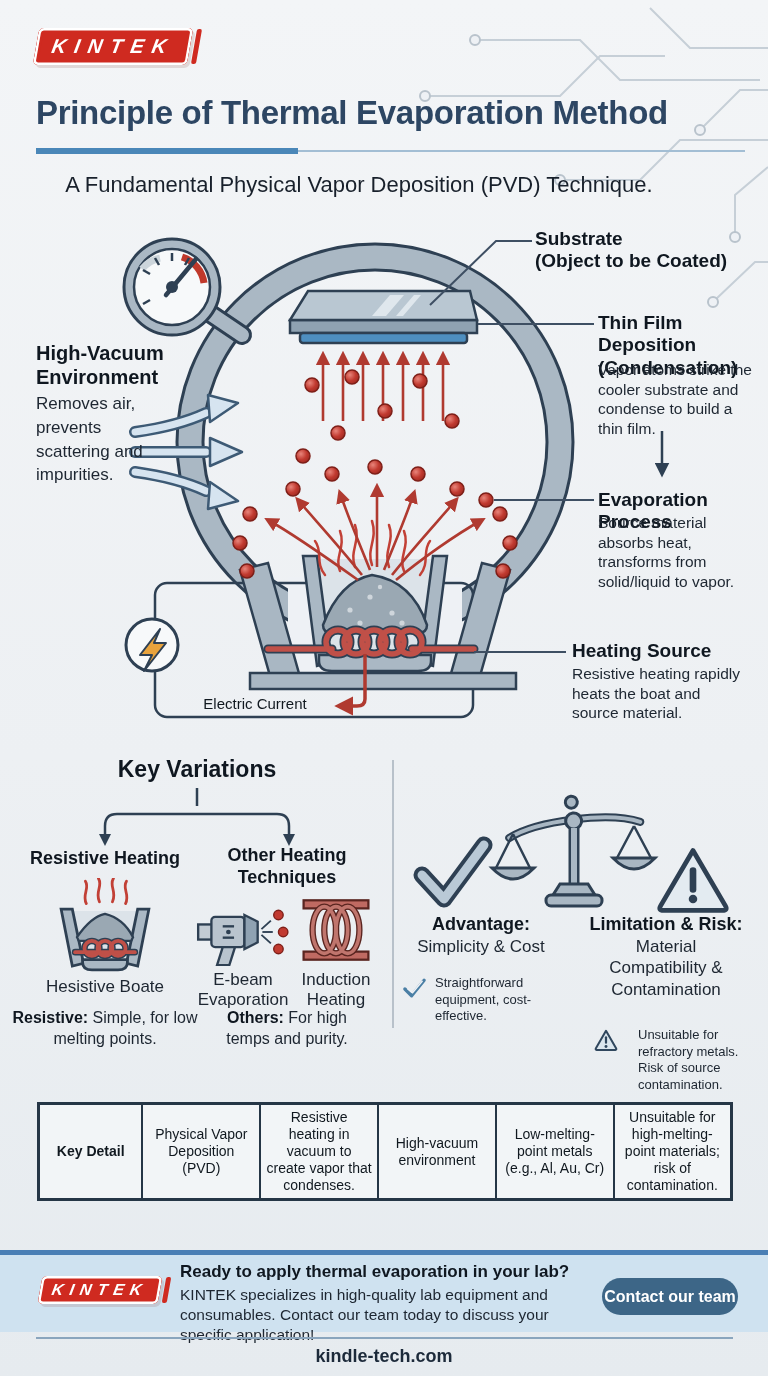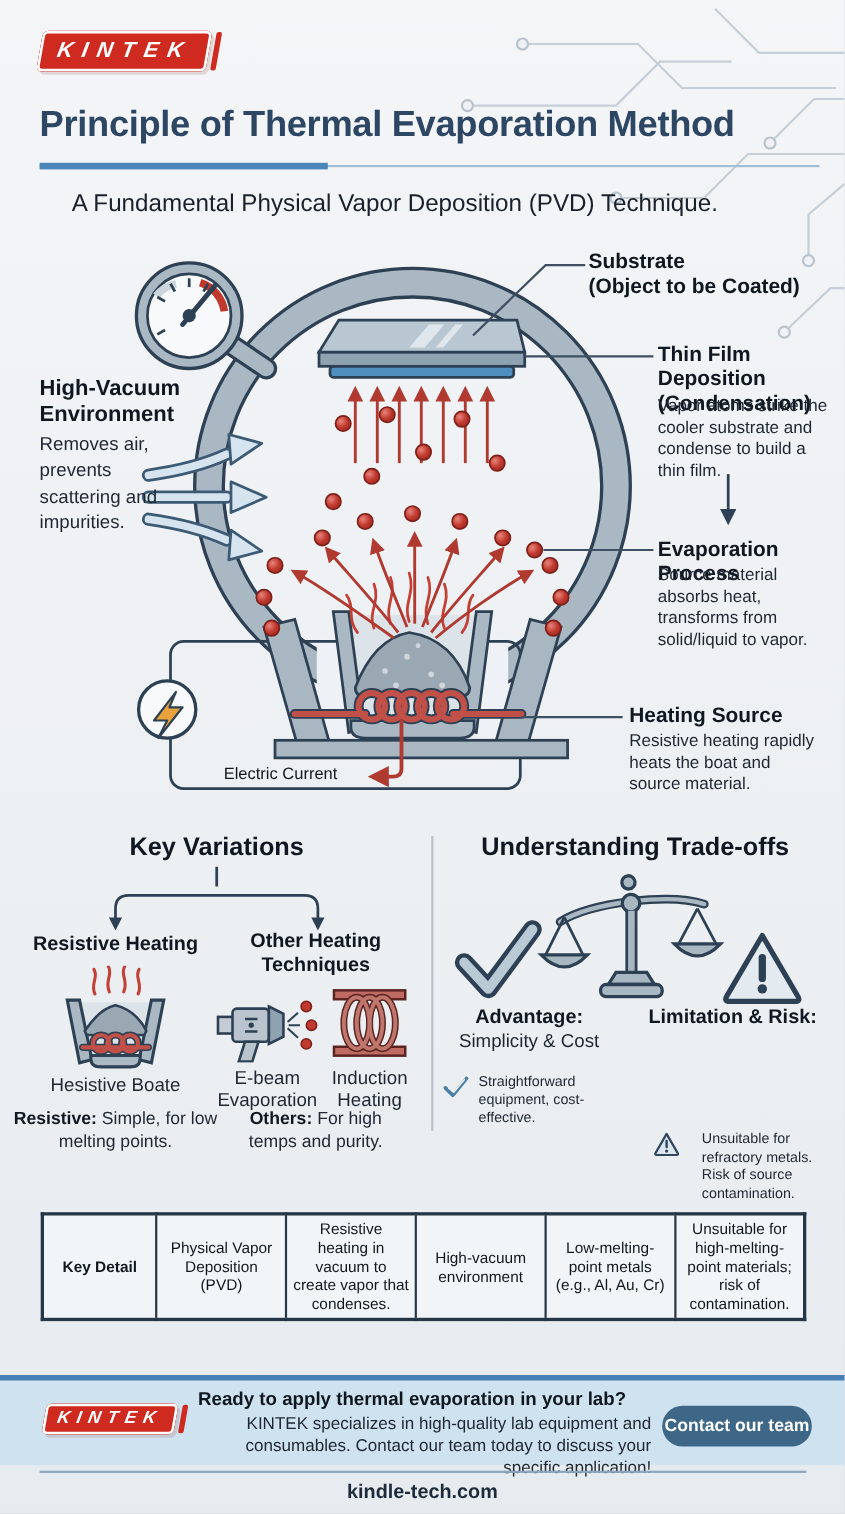--- a/index.html
+++ b/index.html
@@ -45,21 +45,21 @@
     border:3px solid #253646; }
   table.summary th, table.summary td { border:2px solid #253646; text-align:center; vertical-align:middle;
     padding:4px 5px; }
   table.summary th { background:#c5d1db; font-size:15.5px; color:#10181f; height:46px; line-height:1.15; }
   table.summary td { font-size:14px; color:#10181f; height:77px; line-height:1.22; }
   td.rowhead { font-weight:bold; font-size:15.5px; }
 
   
   .footer-band { background:#cfe2f0; border-top:5px solid #4a7fb5; }
   .f-head { font-size:17px; font-weight:bold; color:#0f1720; }
-  .f-body { font-size:15.5px; color:#1d2631; line-height:1.3;text-align:right; }
+  .f-body { font-size:15.5px; color:#1d2631; line-height:1.3; }
   .f-btn { background:#3d6687; color:#ffffff; font-size:16px; font-weight:bold; text-align:center;
     border-radius:19px; border:none; width:136px; height:37px; line-height:37px; cursor:pointer; }
   .f-rule { height:2px; background:#8aa5bd; }
   .f-site { width:768px; text-align:center; font-size:18px; font-weight:bold; color:#1c2a3a; }
 </style>
 </head>
 <body>
 
 <div class="page">
 
@@ -344,21 +344,20 @@
     </g>
   </svg>
   <div class="abs cap pre" style="left:193px;top:970px;width:100px;">E-beam
 Evaporation</div>
   <div class="abs cap pre" style="left:295px;top:970px;width:82px;">Induction
 Heating</div>
   <div class="abs note" style="left:203px;top:1008px;width:168px;"><b>Others:</b><span> For high temps and purity.</span></div>
 
   <div class="abs divider-v" style="left:392px;top:760px;height:268px;"></div>
 
-  <div class="abs sec-title" style="left:405px;top:756px;width:345px;">Understanding Trade-offs</div>
   <svg class="abs" style="left:488px;top:788px;" width="172" height="126" viewBox="0 0 172 126">
     <g transform="rotate(-7 86 36)">
       <path d="M20,42 C50,28 122,28 152,42" fill="none" stroke="#2e4053" stroke-width="8" stroke-linecap="round"></path>
       <path d="M20,42 C50,28 122,28 152,42" fill="none" stroke="#a9b7c3" stroke-width="4" stroke-linecap="round"></path>
       <circle cx="86" cy="14" r="6" fill="#a9b7c3" stroke="#2e4053" stroke-width="3"></circle>
       <circle cx="86" cy="33" r="8" fill="#a9b7c3" stroke="#2e4053" stroke-width="3"></circle>
     </g>
     <line x1="86" y1="40" x2="86" y2="96" stroke="#2e4053" stroke-width="11"></line>
     <line x1="86" y1="40" x2="86" y2="96" stroke="#a9b7c3" stroke-width="6"></line>
     <g stroke="#2e4053" stroke-width="2.5" fill="none">
@@ -375,20 +374,21 @@
     <path d="M14,42 L36,66 L76,12" fill="none" stroke="#b9c9d6" stroke-width="9" stroke-linecap="round" stroke-linejoin="round"></path>
   </svg>
   <svg class="abs" style="left:655px;top:845px;" width="76" height="70" viewBox="0 0 80 72">
     <path d="M40,5 L74,63 Q77,68 71,68 L9,68 Q3,68 6,63 Z" fill="#e3ebf1" stroke="#2e4053" stroke-width="5" stroke-linejoin="round"></path>
     <line x1="40" y1="26" x2="40" y2="46" stroke="#2e4053" stroke-width="7" stroke-linecap="round"></line>
     <circle cx="40" cy="56" r="4.5" fill="#2e4053"></circle>
   </svg>
   <div class="abs to-label" style="left:405px;top:914px;width:152px;">Advantage:</div>
   <div class="abs to-text" style="left:405px;top:936px;width:152px;">Simplicity &amp; Cost</div>
   <div class="abs to-label" style="left:586px;top:914px;width:160px;">Limitation &amp; Risk:</div>
+  <div class="abs to-text" style="left:586px;top:936px;width:160px;">Material Compatibility &amp; Contamination</div>
 
   <div class="abs bullet" style="left:402px;top:975px;width:160px;">
     <svg width="25" height="22" viewBox="0 0 26 22" style="flex:none;margin-top:2px;">
       <path d="M3,12 L10,19 L23,3" fill="none" stroke="#4a7fa5" stroke-width="3.5" stroke-linecap="round" stroke-linejoin="round"></path>
       <path d="M6,12 L11,16 L21,4" fill="none" stroke="#eef1f5" stroke-width="1.5" stroke-linecap="round"></path>
     </svg>
     <span class="bullet-text" style="width:122px;">Straightforward equipment, cost-effective.</span>
   </div>
   <div class="abs bullet" style="left:594px;top:1027px;width:160px;gap:20px;">
     <svg width="24" height="22" viewBox="0 0 26 24" style="flex:none;margin-top:2px;">

